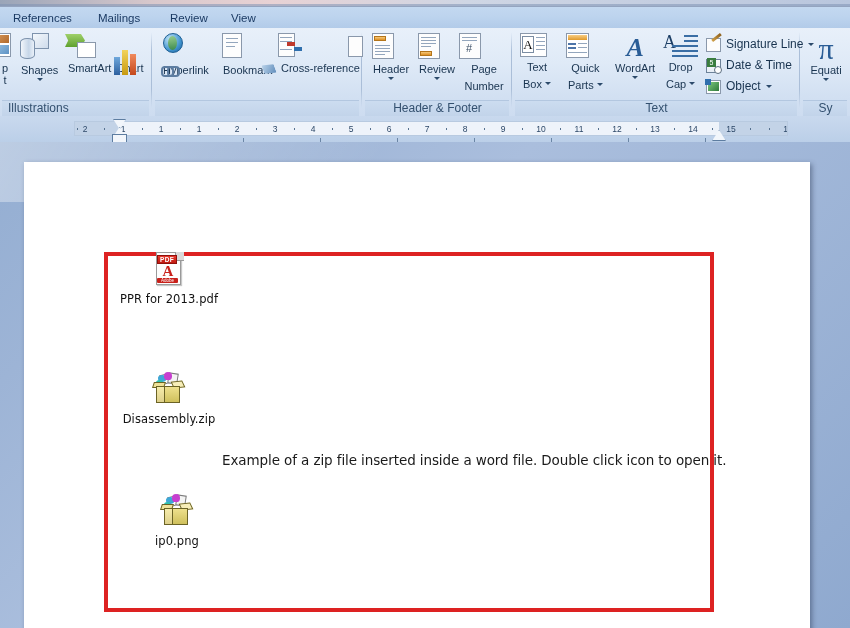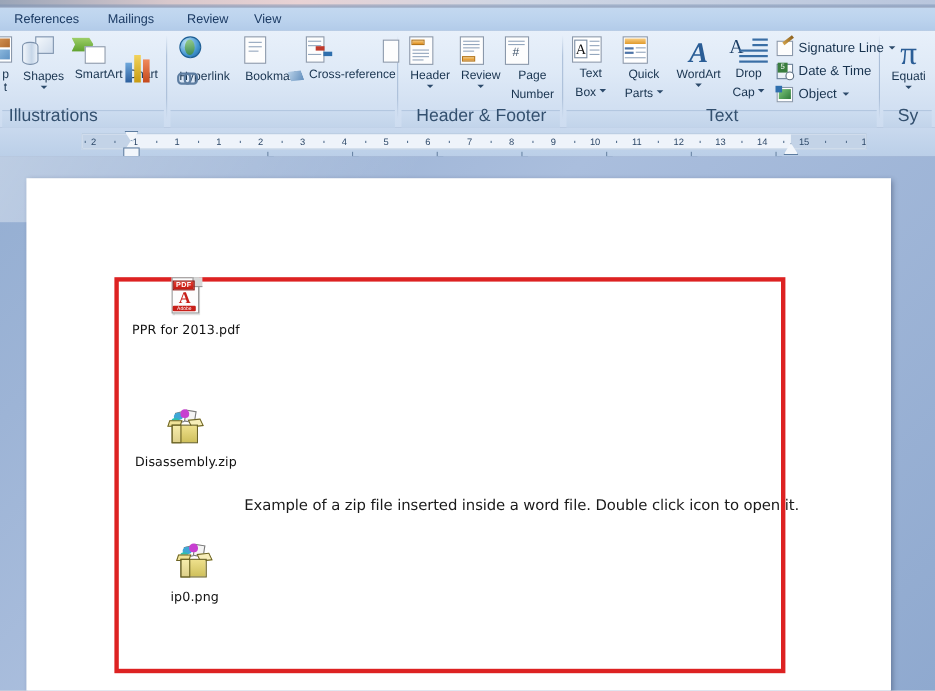--- a/index.html
+++ b/index.html
@@ -41,21 +41,21 @@
   }
   .rgroup{
     position:absolute;top:0;height:88px;
   }
   .rgroup .gsep{
     position:absolute;right:0;top:4px;width:1px;height:76px;
     background:linear-gradient(to bottom,rgba(255,255,255,0),#aabed8 25%,#aabed8 75%,rgba(255,255,255,0));
   }
   .glabel{
     position:absolute;bottom:1px;left:0;width:100%;
-    text-align:center;font-size:16px;color:#33506f;
+    text-align:center;font-size:12px;color:#33506f;
     white-space:nowrap;
   }
   .gbandbg{
     position:absolute;left:2px;right:3px;bottom:0;height:15px;
     background:linear-gradient(to bottom,#ccdcf0,#c2d4ea);
     border-top:1px solid #b3c7e0;
   }
 
   
   .bigbtn{

